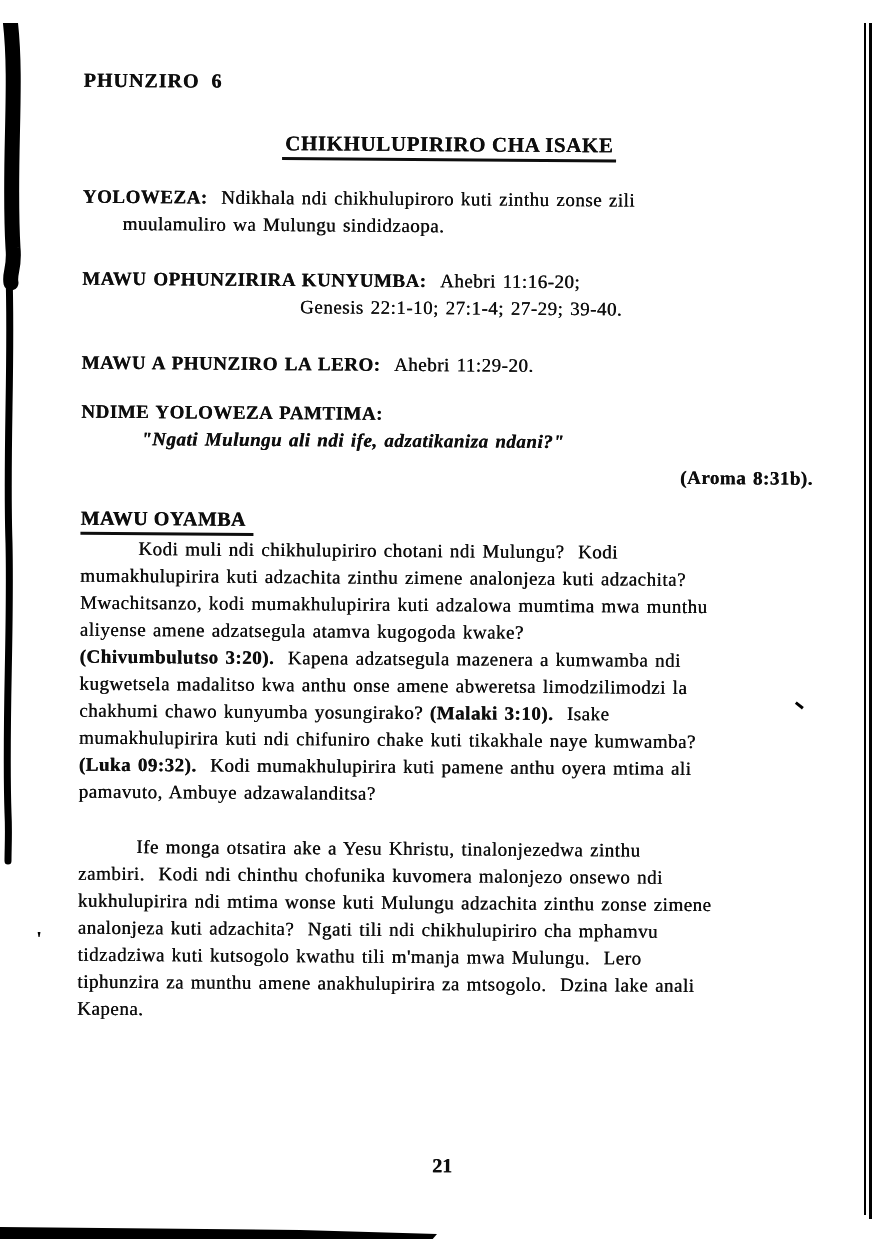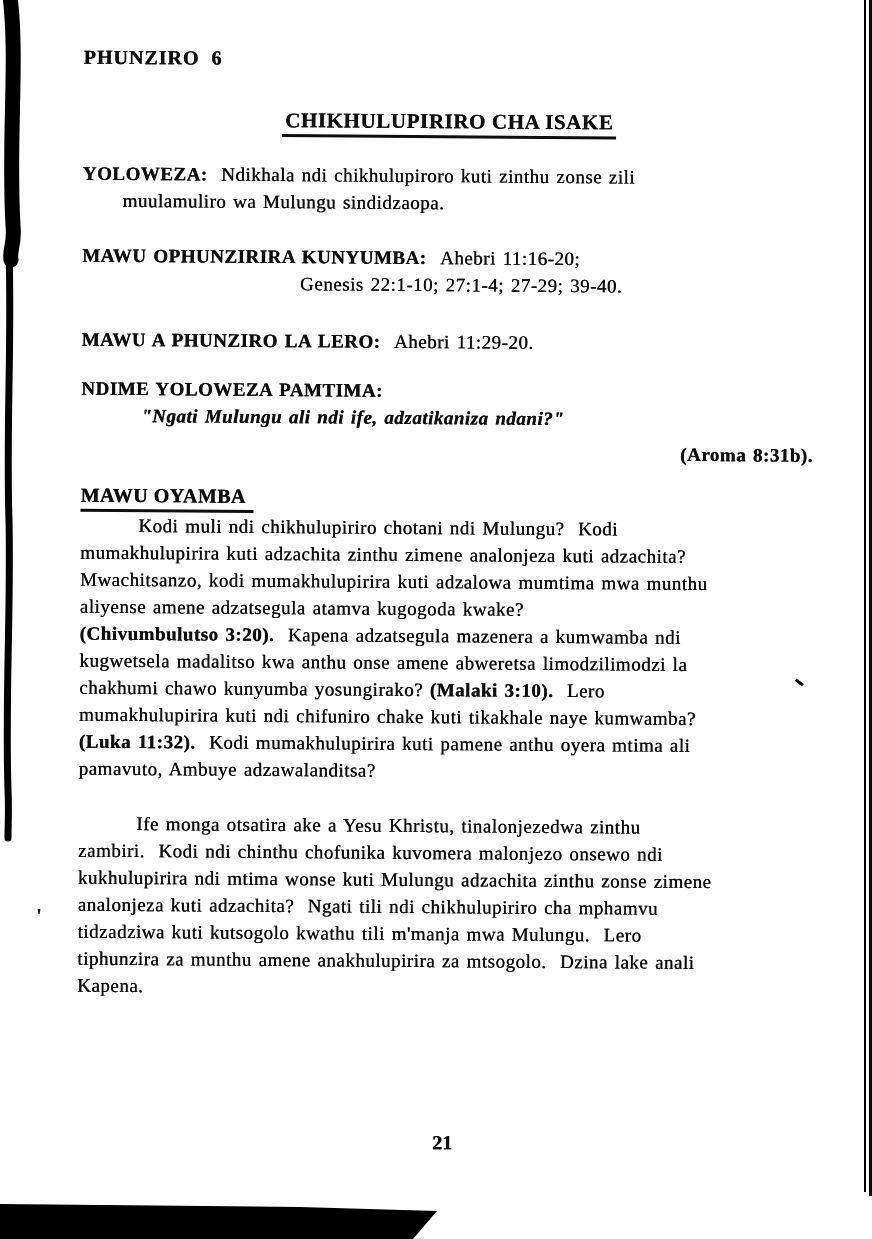--- a/index.html
+++ b/index.html
@@ -1,21 +1,21 @@
 <!DOCTYPE html>
 <html><head>
 <meta charset="utf-8">
 <style>
   html,body { margin:0; padding:0; }
   body {
     width:872px; height:1239px; position:relative; overflow:hidden;
     background:#ffffff; color:#0e0e0e;
     font-family:"Liberation Serif", serif;
   }
-  .page { position:absolute; inset:0; }
+  .page { position:absolute; inset:0;margin-top:23px; }
   .content {
     position:absolute; left:84px; right:56px; top:0;
     transform:rotate(0.4deg); transform-origin:40px 0;
   }
   .tline {
     white-space:pre-wrap; font-size:19px; line-height:27px;
     letter-spacing:0.5px; word-spacing:1.5px;
     text-shadow:0.35px 0 0 #0e0e0e;
   }
   .b { font-weight:bold; }
@@ -100,23 +100,23 @@
       <span class="heading-underline">MAWU OYAMBA</span>
     </div>
 
     <div id="sec-p1">
         <div class="tline ind-first"><span class="">Kodi muli ndi chikhulupiriro chotani ndi Mulungu?  Kodi</span></div>
         <div class="tline"><span class="">mumakhulupirira kuti adzachita zinthu zimene analonjeza kuti adzachita?</span></div>
         <div class="tline"><span class="">Mwachitsanzo, kodi mumakhulupirira kuti adzalowa mumtima mwa munthu</span></div>
         <div class="tline"><span class="">aliyense amene adzatsegula atamva kugogoda kwake?</span></div>
         <div class="tline"><span class="b ">(Chivumbulutso 3:20).</span><span class="">  Kapena adzatsegula mazenera a kumwamba ndi</span></div>
         <div class="tline"><span class="">kugwetsela madalitso kwa anthu onse amene abweretsa limodzilimodzi la</span></div>
-        <div class="tline"><span class="">chakhumi chawo kunyumba yosungirako? </span><span class="b ">(Malaki 3:10).</span><span class="">  Lero</span></div>
+        <div class="tline"><span class="">chakhumi chawo kunyumba yosungirako? </span><span class="b ">(Malaki 3:10).</span><span class="">  Isake</span></div>
         <div class="tline"><span class="">mumakhulupirira kuti ndi chifuniro chake kuti tikakhale naye kumwamba?</span></div>
-        <div class="tline"><span class="b ">(Luka 11:32).</span><span class="">  Kodi mumakhulupirira kuti pamene anthu oyera mtima ali</span></div>
+        <div class="tline"><span class="b ">(Luka 09:32).</span><span class="">  Kodi mumakhulupirira kuti pamene anthu oyera mtima ali</span></div>
         <div class="tline"><span class="">pamavuto, Ambuye adzawalanditsa?</span></div>
       </div>
 
     <div id="sec-p2">
         <div class="tline ind-first"><span class="">Ife monga otsatira ake a Yesu Khristu, tinalonjezedwa zinthu</span></div>
         <div class="tline"><span class="">zambiri.  Kodi ndi chinthu chofunika kuvomera malonjezo onsewo ndi</span></div>
         <div class="tline"><span class="">kukhulupirira ndi mtima wonse kuti Mulungu adzachita zinthu zonse zimene</span></div>
         <div class="tline"><span class="">analonjeza kuti adzachita?  Ngati tili ndi chikhulupiriro cha mphamvu</span></div>
         <div class="tline"><span class="">tidzadziwa kuti kutsogolo kwathu tili m'manja mwa Mulungu.  Lero</span></div>
         <div class="tline"><span class="">tiphunzira za munthu amene anakhulupirira za mtsogolo.  Dzina lake anali</span></div>

